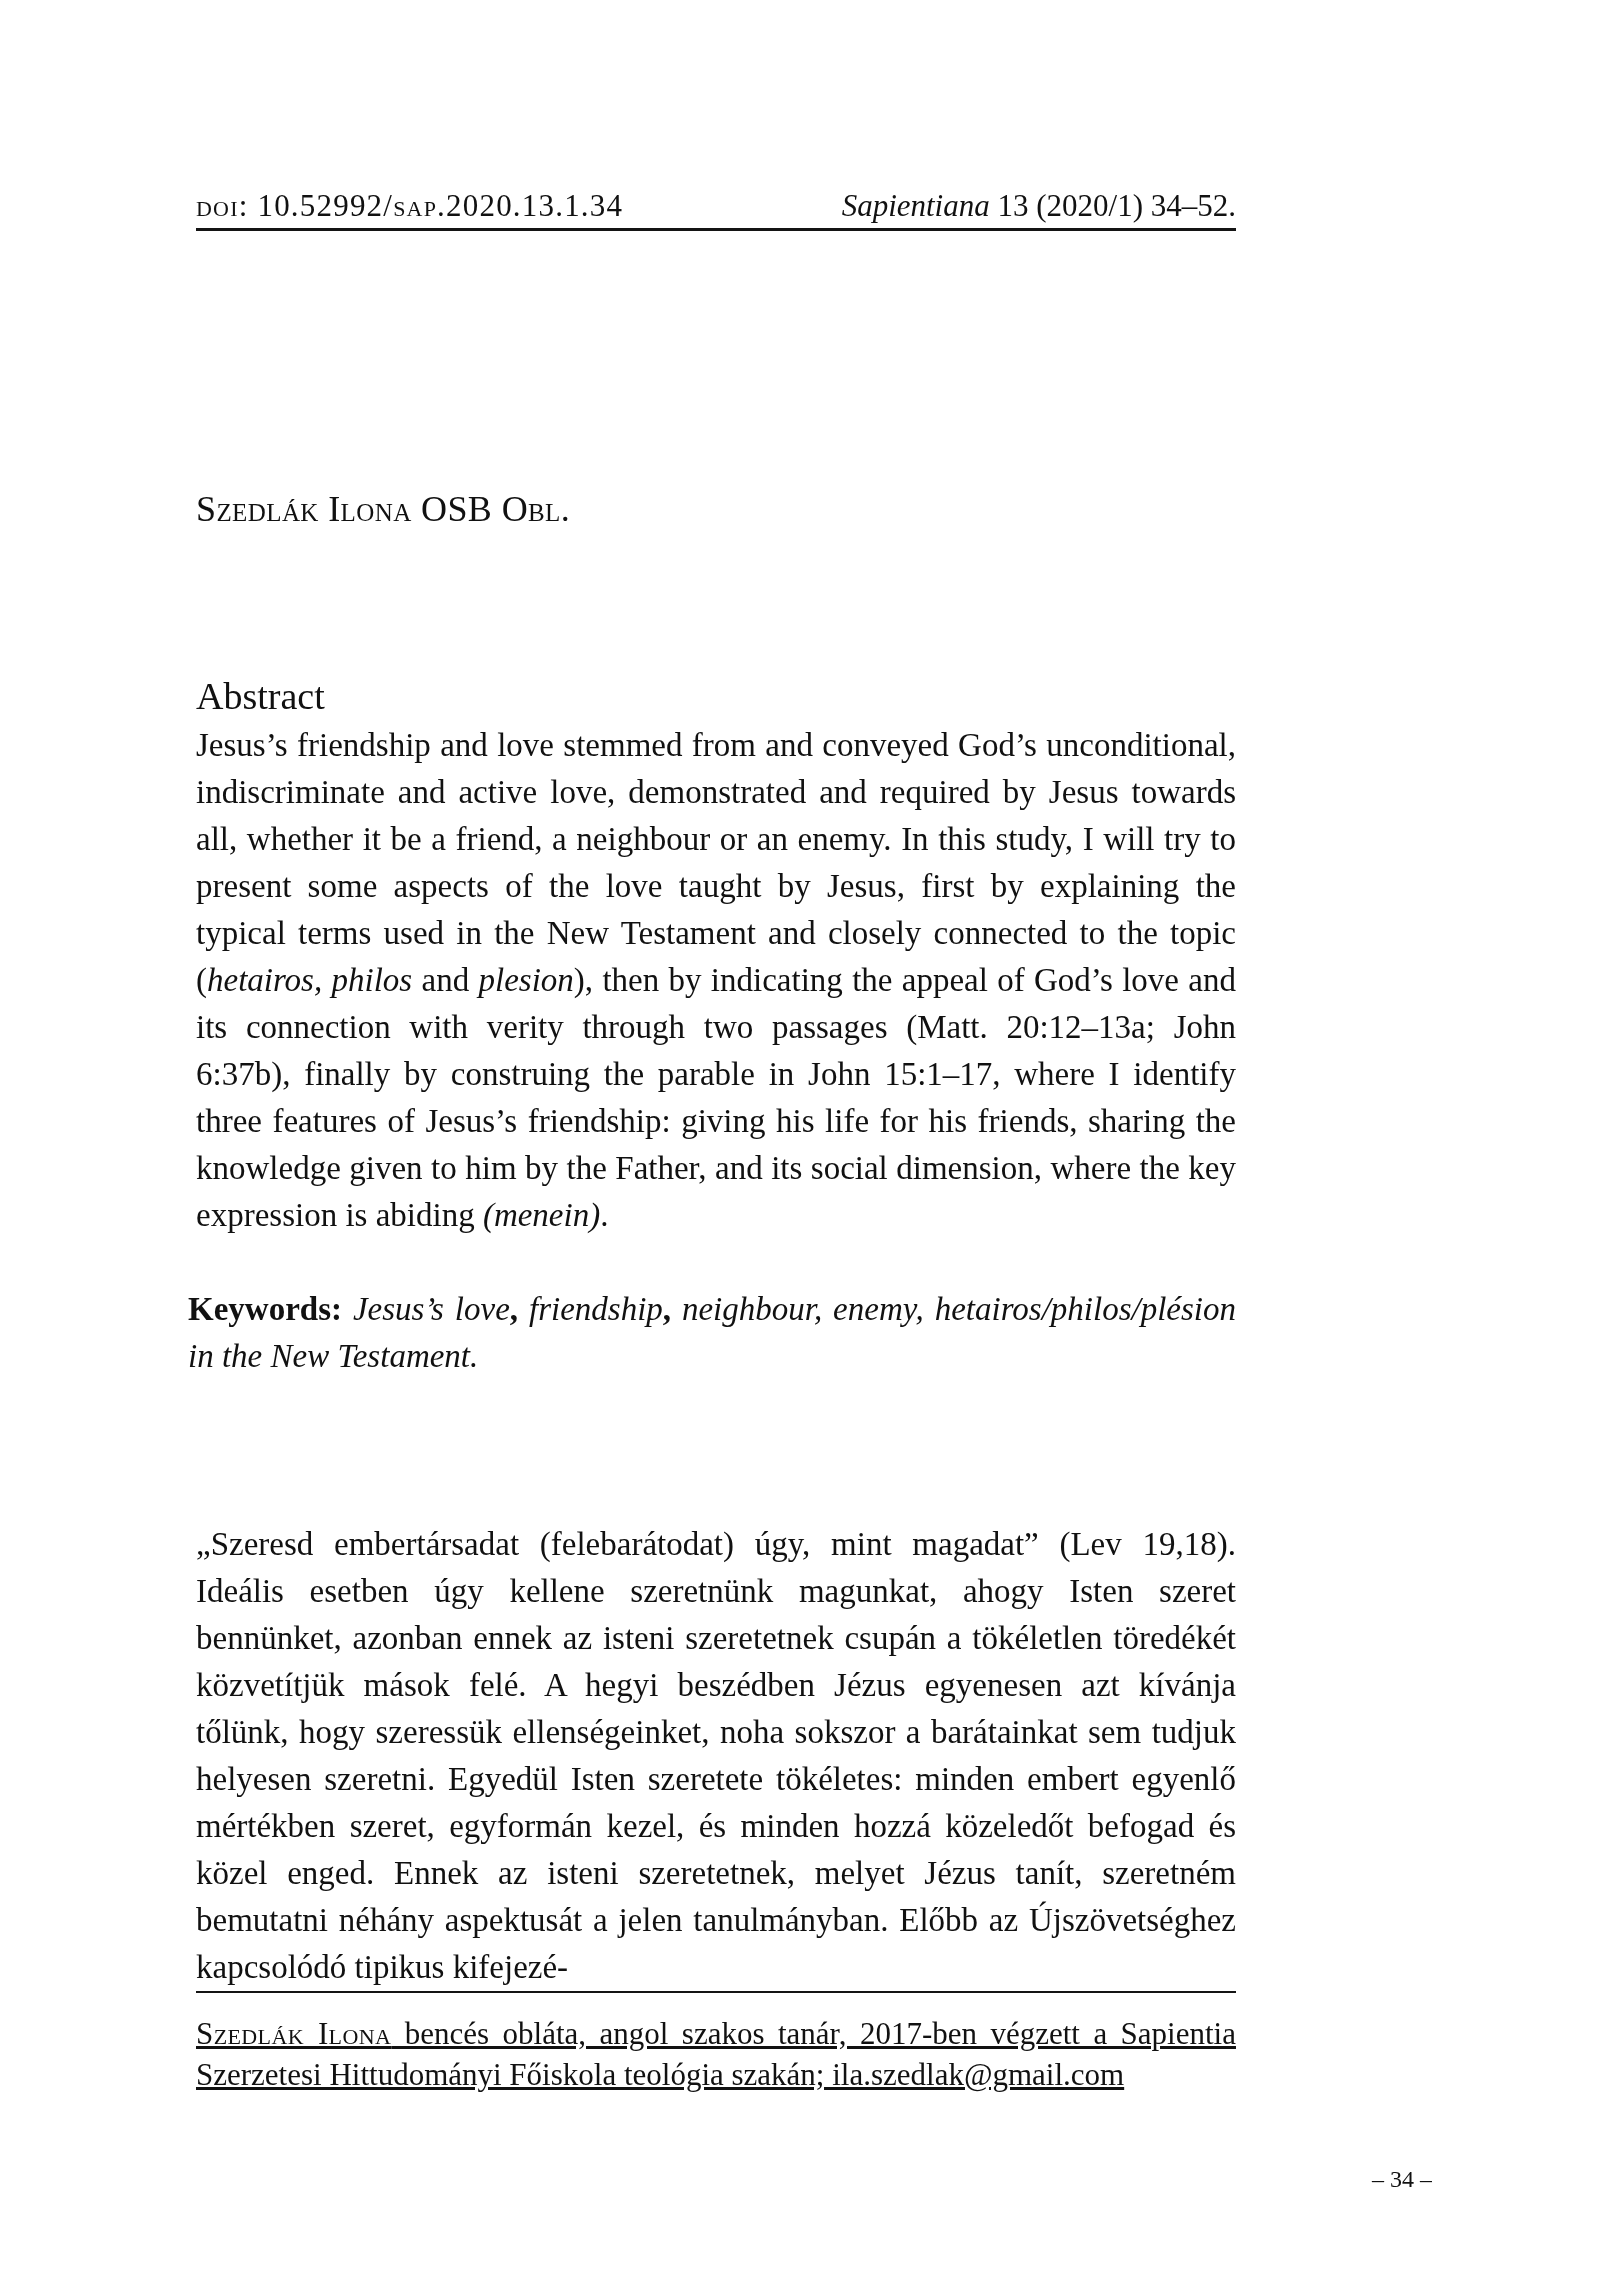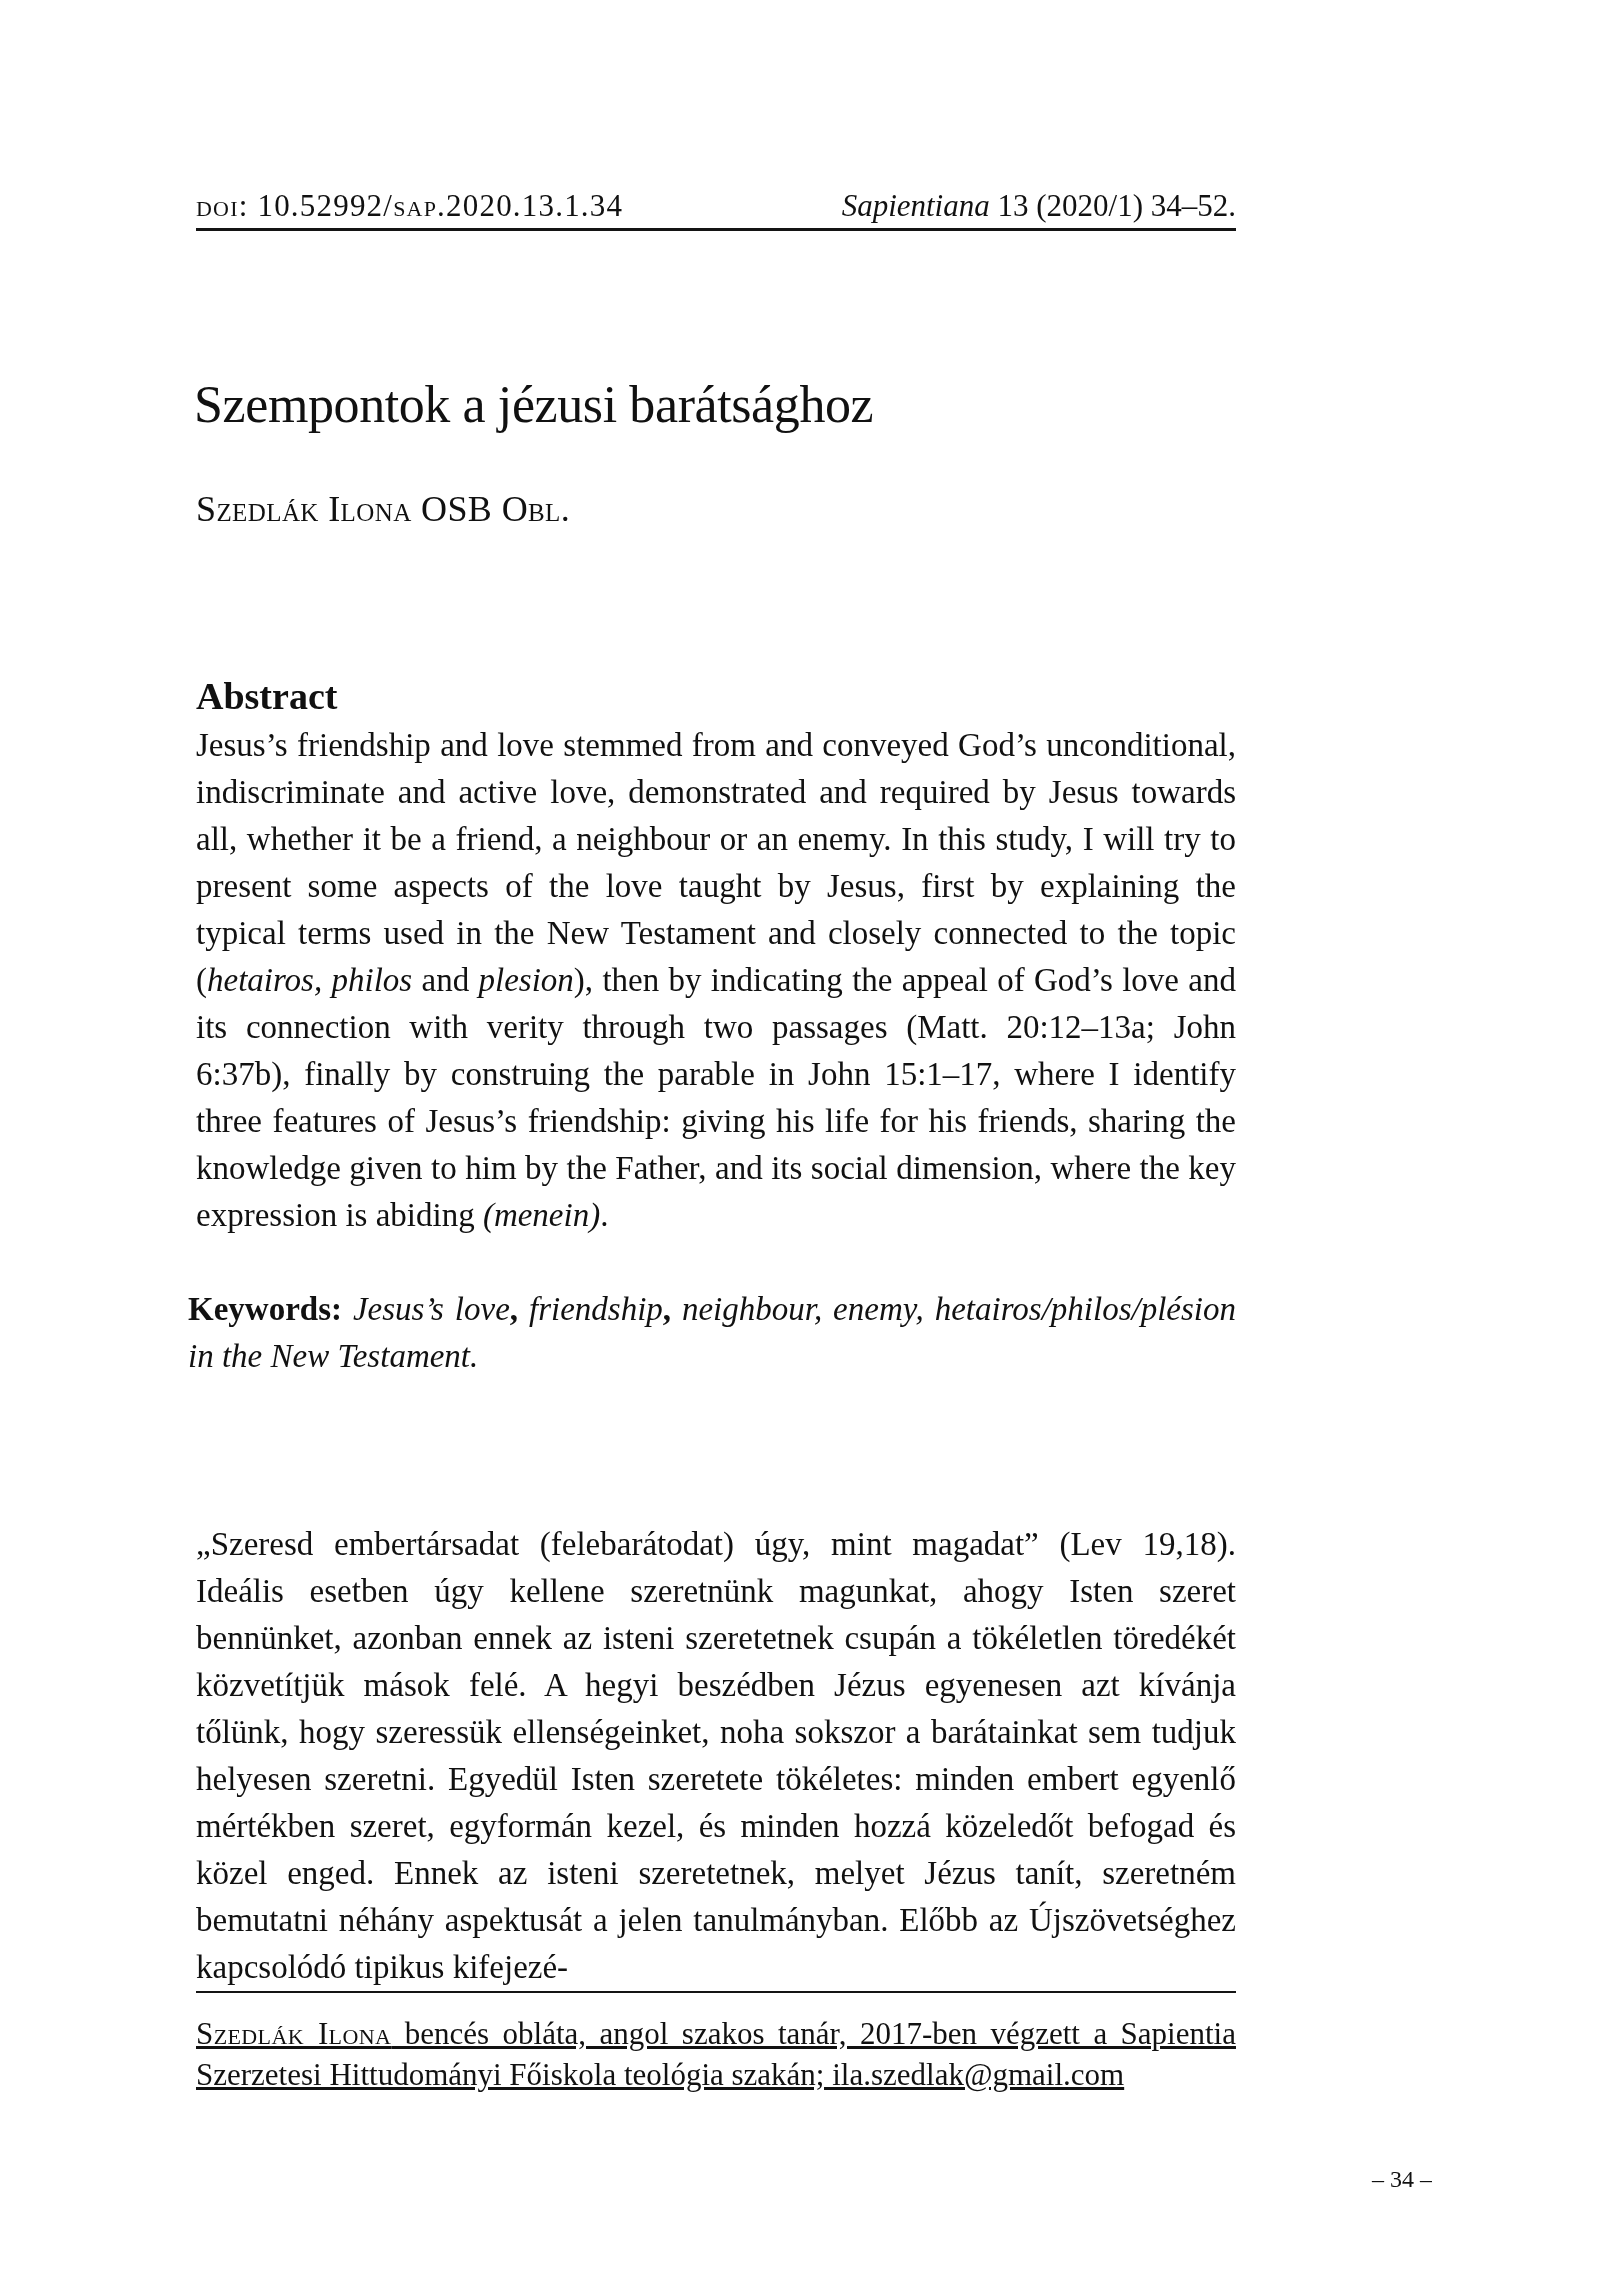--- a/index.html
+++ b/index.html
@@ -59,21 +59,21 @@
   }
   .abstract-block {
     position: absolute;
     left: 196px;
     right: 196px;
     top: 675px;
   }
   .abstract-heading {
     margin: 0 0 3.3px 0;
     font-size: 38px;
-    font-weight: 700;
+    font-weight: 400;
     line-height: 1.15;
   }
   p.para {
     margin: 0;
     font-size: 33px;
     line-height: 47px;
   }
   .justified { text-align: justify; }
   .keywords-block {
     position: absolute;
@@ -122,21 +122,20 @@
 
 <div class="page">
 
   <div class="running-head">
     <span class="doi">doi: 10.52992/sap.2020.13.1.34</span>
     <span class="journal-ref"><span class="it">Sapientiana</span><span> 13 (2020/1) 34–52.</span></span>
   </div>
 
   <div class="header-rule"></div>
 
-  <h1 class="title">Szempontok a jézusi barátsághoz</h1>
 
   <div class="author">Szedlák Ilona OSB Obl.</div>
 
   <section class="abstract-block">
     <div class="abstract-heading">Abstract</div>
     <p class="para justified"><span>Jesus’s friendship and love stemmed from and conveyed God’s unconditional, indiscriminate and active love, demonstrated and required by Jesus towards all, whether it be a friend, a neighbour or an enemy. In this study, I will try to present some aspects of the love taught by Jesus, first by explaining the typical terms used in the New Testament and closely connected to the topic (</span><span class="it">hetairos, philos</span><span> and </span><span class="it">plesion</span><span>), then by indicating the appeal of God’s love and its connection with verity through two passages (Matt. 20:12–13a; John 6:37b), finally by construing the parable in John 15:1–17, where I identify three features of Jesus’s friendship: giving his life for his friends, sharing the knowledge given to him by the Father, and its social dimension, where the key expression is abiding </span><span class="it">(menein)</span><span>.</span></p>
   </section>
 
   <section class="keywords-block">
     <p class="para justified"><span class="bd">Keywords: </span><span class="it">Jesus’s love</span><span class="bd">,</span><span class="it"> friendship</span><span class="bd">,</span><span class="it"> neighbour, enemy, hetairos/philos/plésion in the New Testament.</span></p>

